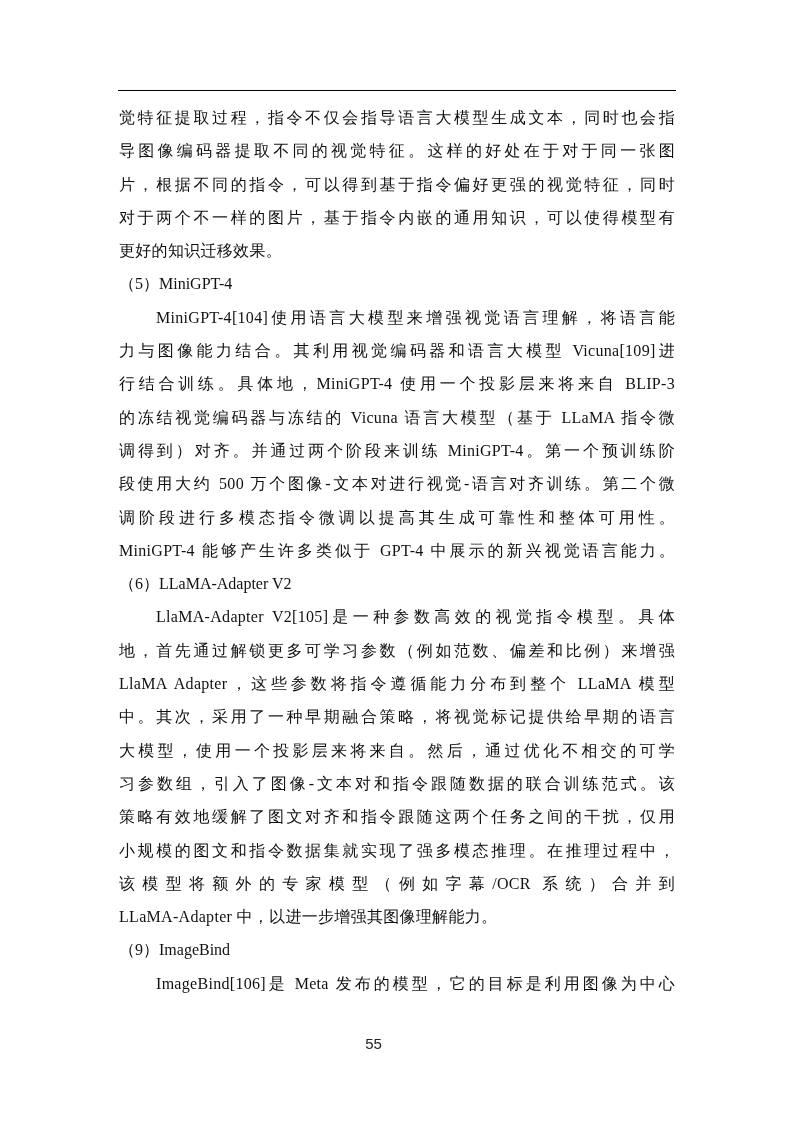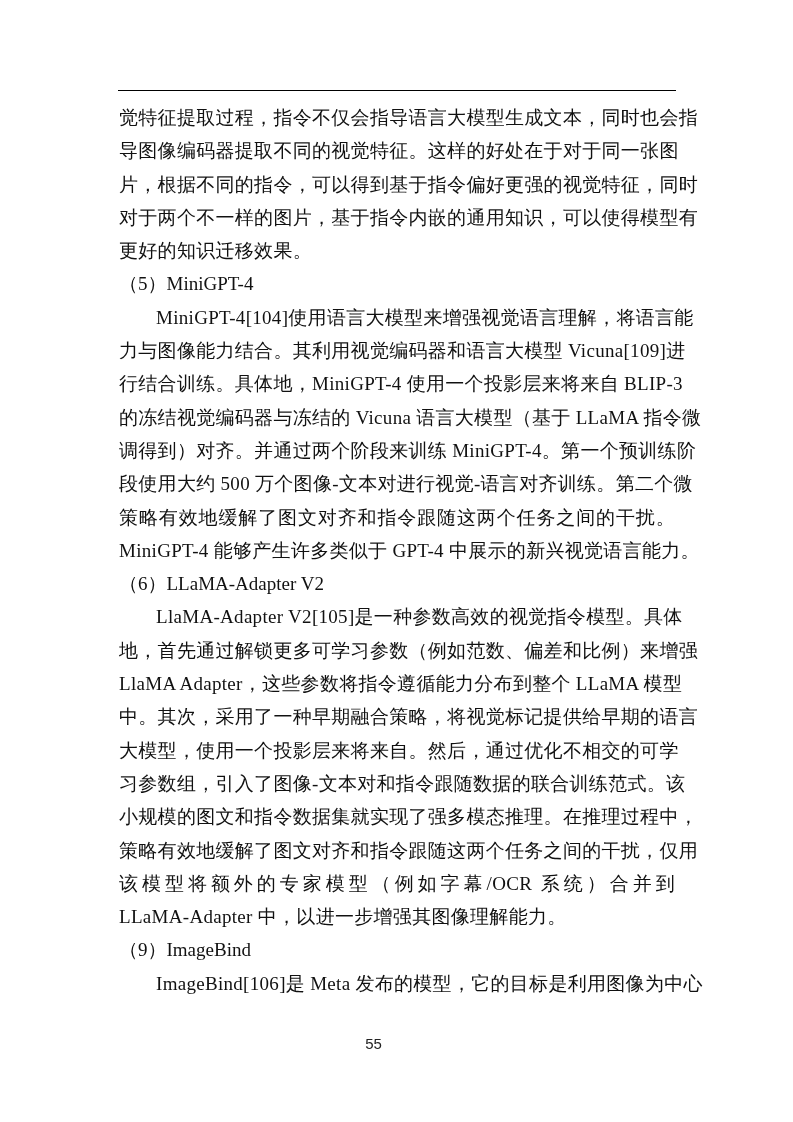--- a/index.html
+++ b/index.html
@@ -25,21 +25,21 @@
     }
     .content {
       position: absolute;
       left: 119px;
       top: 101px;
       width: 556px;
     }
     .line {
       height: 33.3px;
       line-height: 33.3px;
-      font-size: 19px;
+      font-size: 16px;
       white-space: nowrap;
       text-align: justify;
       text-align-last: justify;
       letter-spacing: 0.3px;
     }
     .line.last {
       text-align-last: left;
     }
     .line.indent {
       padding-left: 37px;
@@ -76,35 +76,35 @@
 
   <div class="line heading">（5）MiniGPT-4</div>
 
   <div>
     <div class="line indent">MiniGPT-4[104]使用语言大模型来增强视觉语言理解，将语言能</div>
     <div class="line">力与图像能力结合。其利用视觉编码器和语言大模型 Vicuna[109]进</div>
     <div class="line">行结合训练。具体地，MiniGPT-4 使用一个投影层来将来自 BLIP-3</div>
     <div class="line">的冻结视觉编码器与冻结的 Vicuna 语言大模型（基于 LLaMA 指令微</div>
     <div class="line">调得到）对齐。并通过两个阶段来训练 MiniGPT-4。第一个预训练阶</div>
     <div class="line">段使用大约 500 万个图像-文本对进行视觉-语言对齐训练。第二个微</div>
-    <div class="line">策略有效地缓解了图文对齐和指令跟随这两个任务之间的干扰。</div>
+    <div class="line">调阶段进行多模态指令微调以提高其生成可靠性和整体可用性。</div>
     <div class="line">MiniGPT-4 能够产生许多类似于 GPT-4 中展示的新兴视觉语言能力。</div>
   </div>
 
   <div class="line heading">（6）LLaMA-Adapter V2</div>
 
   <div>
     <div class="line indent">LlaMA-Adapter V2[105]是一种参数高效的视觉指令模型。具体</div>
     <div class="line">地，首先通过解锁更多可学习参数（例如范数、偏差和比例）来增强</div>
     <div class="line">LlaMA Adapter，这些参数将指令遵循能力分布到整个 LLaMA 模型</div>
     <div class="line">中。其次，采用了一种早期融合策略，将视觉标记提供给早期的语言</div>
     <div class="line">大模型，使用一个投影层来将来自。然后，通过优化不相交的可学</div>
     <div class="line">习参数组，引入了图像-文本对和指令跟随数据的联合训练范式。该</div>
+    <div class="line">策略有效地缓解了图文对齐和指令跟随这两个任务之间的干扰，仅用</div>
     <div class="line">小规模的图文和指令数据集就实现了强多模态推理。在推理过程中，</div>
-    <div class="line">策略有效地缓解了图文对齐和指令跟随这两个任务之间的干扰，仅用</div>
     <div class="line">该模型将额外的专家模型（例如字幕/OCR 系统）合并到</div>
     <div class="line last">LLaMA-Adapter 中，以进一步增强其图像理解能力。</div>
   </div>
 
   <div class="line heading">（9）ImageBind</div>
 
   <div>
     <div class="line indent">ImageBind[106]是 Meta 发布的模型，它的目标是利用图像为中心</div>
   </div>
 

